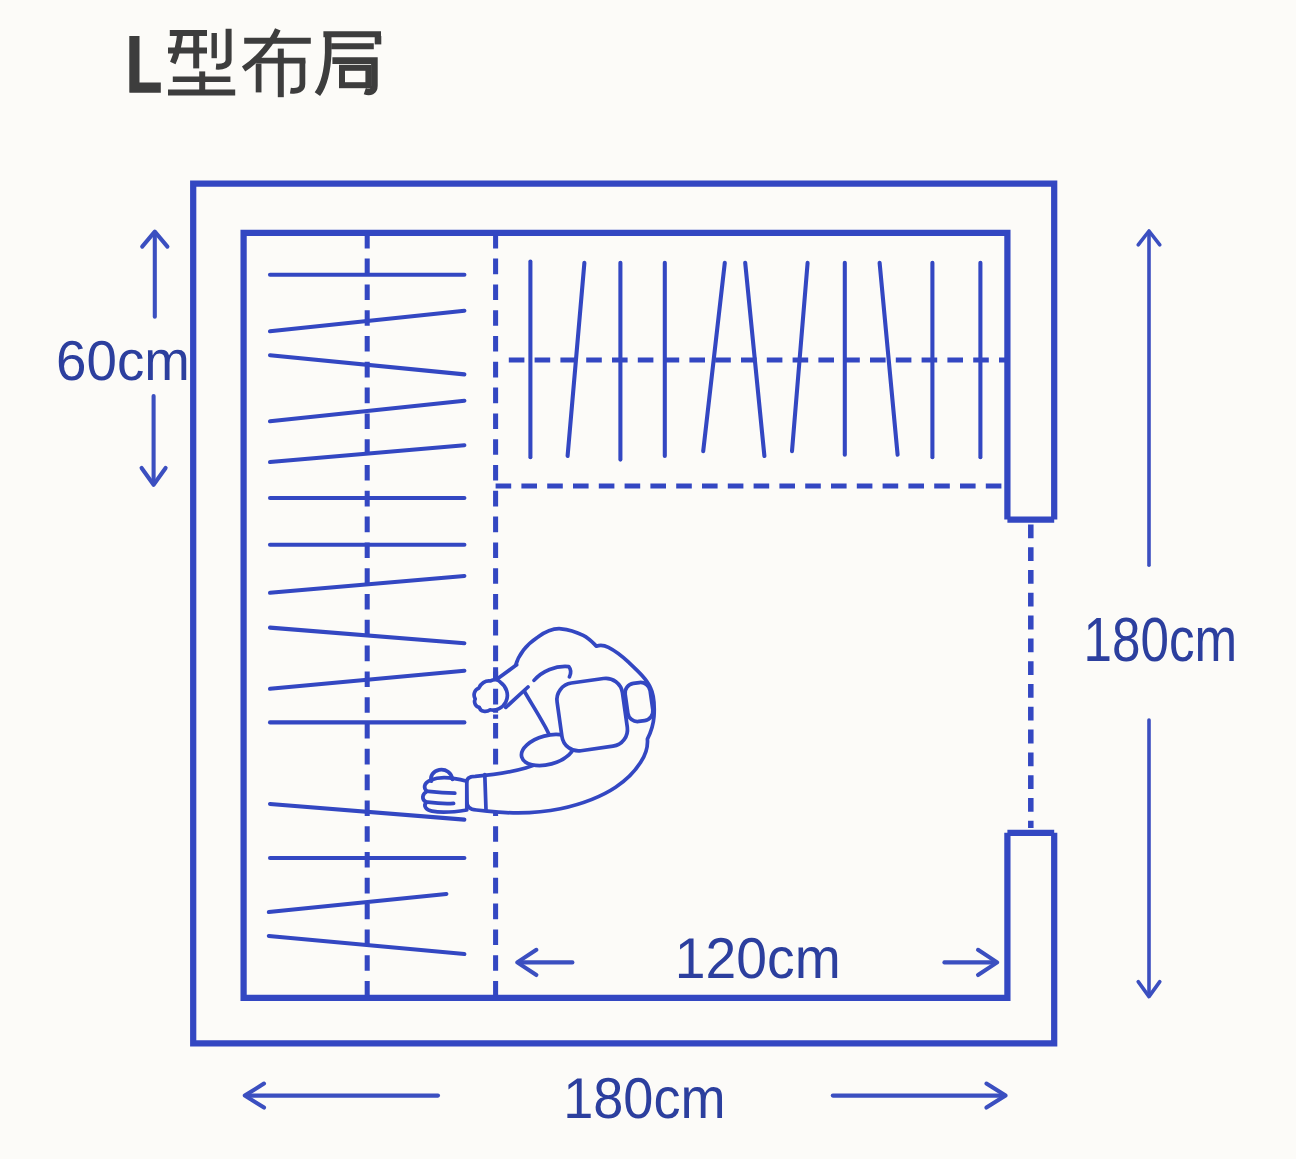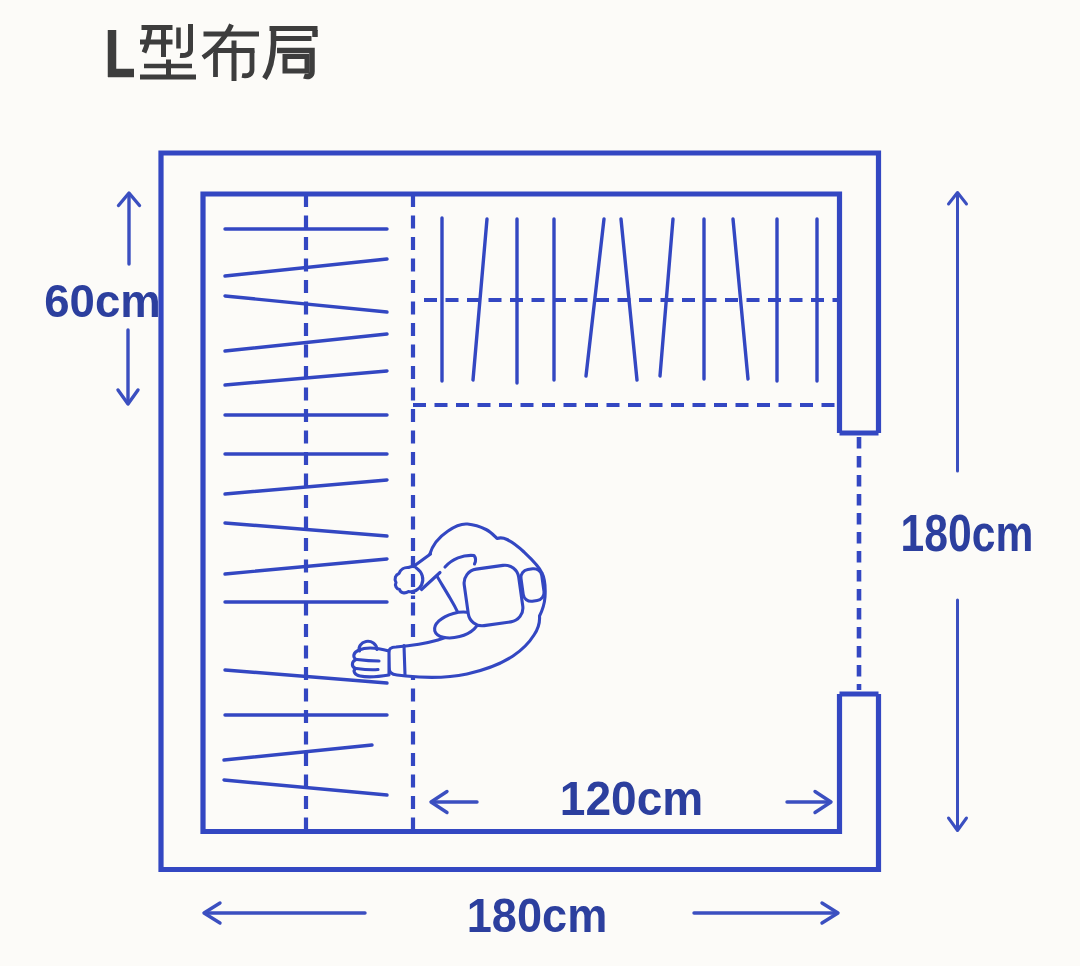--- a/index.html
+++ b/index.html
@@ -1,17 +1,17 @@
 <!DOCTYPE html>
 <html><head>
 <meta charset="utf-8">
 <style>
 html,body{margin:0;padding:0;}
 body{width:1080px;height:966px;background:#fcfbf8;font-family:"Liberation Sans",sans-serif;overflow:hidden;}
-.wrap{position:relative;width:1080px;height:728px;font-weight:bold;}
+.wrap{position:relative;width:1080px;height:728px;}
 </style>
 </head>
 <body>
 <div class="wrap">
 <svg width="1080" height="966" viewBox="0 0 1080 966" xmlns="http://www.w3.org/2000/svg">
 
 <g stroke="#3d3d3d" stroke-width="8.5" fill="none" stroke-linecap="butt">
 
   <path d="M112 30 V77 M108 73 H134"></path>
 </g>

